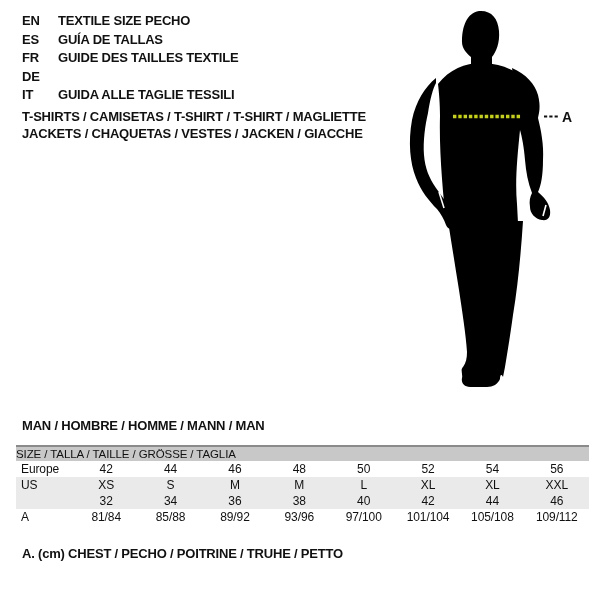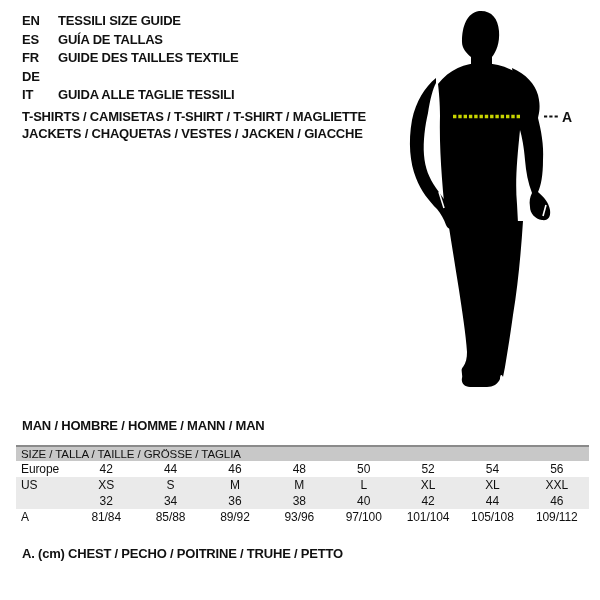--- a/index.html
+++ b/index.html
@@ -25,36 +25,36 @@
   
   #figure-wrap{position:absolute;left:400px;top:0;width:200px;height:400px;}
   
   #section-title{position:absolute;left:22px;top:418px;font-size:13px;font-weight:bold;letter-spacing:-0.2px;}
   
   #size-table{position:absolute;left:16px;top:445px;width:573px;}
   #tbl-header{
     border-top:2px solid var(--tbl-border);
     background:var(--head-bg);
     height:14px;line-height:14px;font-size:11.5px;
-    padding-left:5px;letter-spacing:-0.1px;
+    letter-spacing:-0.1px;
   }
   .tbl-row{display:flex;align-items:center;height:16px;font-size:12px;letter-spacing:-0.1px;}
   .tbl-row.shaded{background:var(--band-bg);}
   .tbl-lbl{flex:0 0 53px;padding-left:5px;}
   .tbl-val{flex:1;text-align:center;}
   
   #footnote{position:absolute;left:22px;top:546px;font-size:13px;font-weight:bold;letter-spacing:-0.2px;}
 </style>
 </head>
 <body>
 
 <div id="lang-list">
     <div class="lang-row">
       <span class="lang-code">EN</span>
-      <span class="lang-label">TESSILI SIZE GUIDE</span>
+      <span class="lang-label">TEXTILE SIZE PECHO</span>
     </div>
     <div class="lang-row">
       <span class="lang-code">ES</span>
       <span class="lang-label">GUÍA DE TALLAS</span>
     </div>
     <div class="lang-row">
       <span class="lang-code">FR</span>
       <span class="lang-label">GUIDE DES TAILLES TEXTILE</span>
     </div>
     <div class="lang-row">

